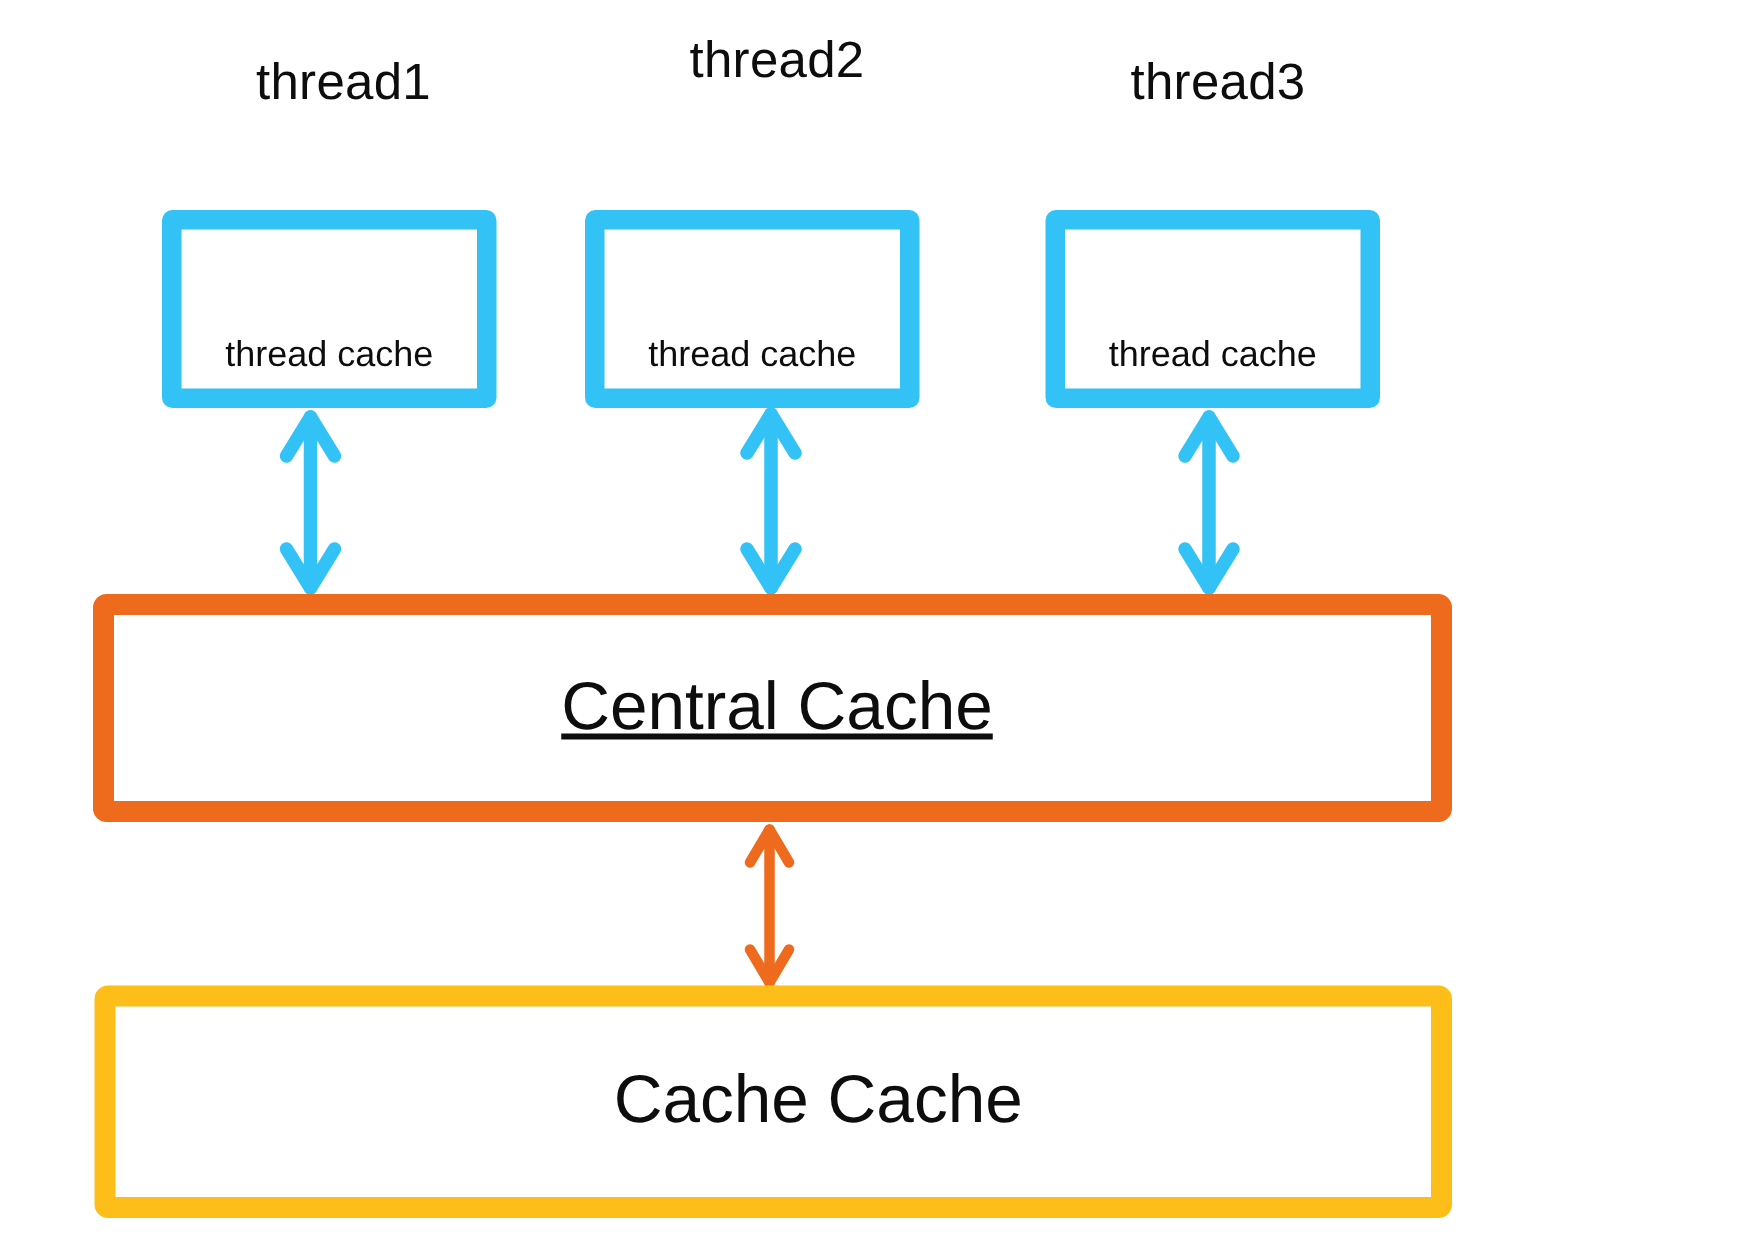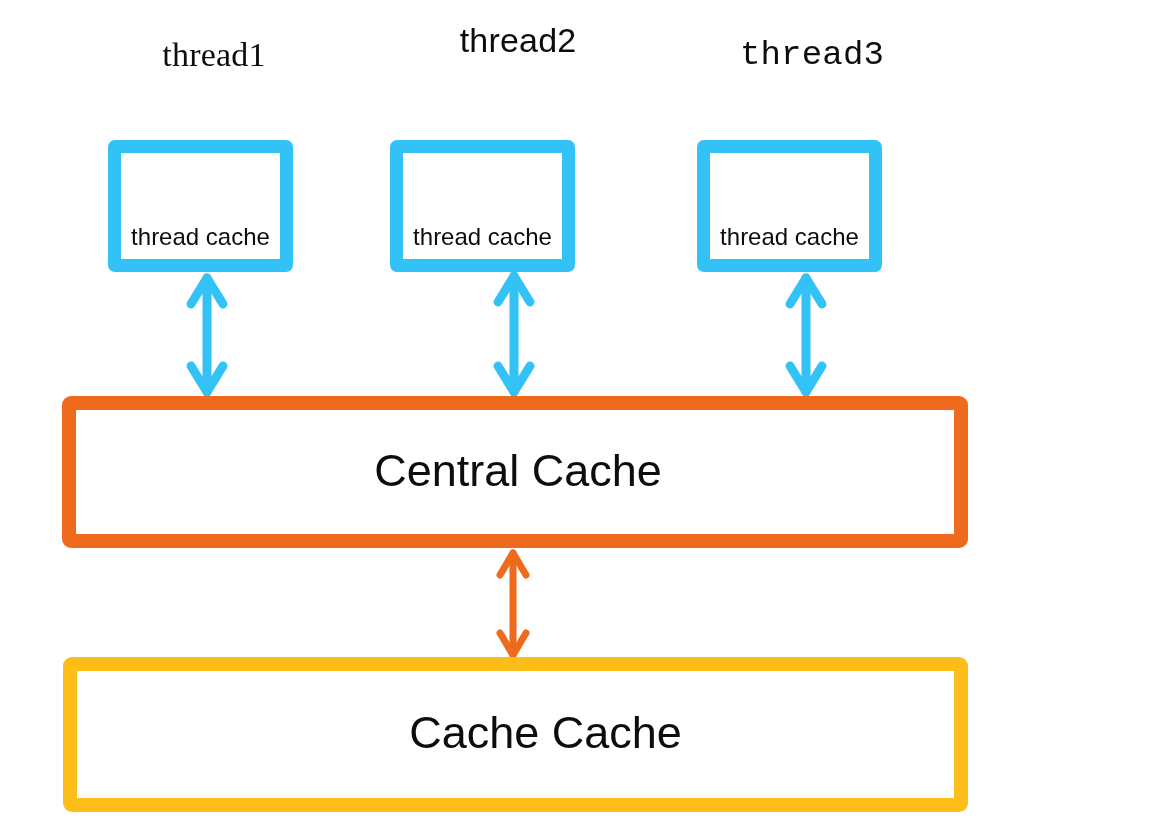--- a/index.html
+++ b/index.html
@@ -27,21 +27,21 @@
     text-align: center;
     white-space: nowrap;
     transform: translateX(-50%);
     letter-spacing: 0.2px;
   }
 
   
   .thread-box {
     position: absolute;
     box-sizing: border-box;
-    width: 185px;
+    width: 223px;
     height: 132px;
     border: 13px solid #33c2f5;
     border-radius: 7px;
     background: #ffffff;
   }
   .thread-box-label {
     position: absolute;
     left: 0;
     right: 0;
     bottom: 10px;
@@ -79,42 +79,43 @@
   }
   .section-label {
     font-size: 45px;
     line-height: 1;
     color: #0d0d0d;
     white-space: nowrap;
     transform: translateY(-2px);
   }
   .section-box.central .section-label {
     margin-left: 6px;
+    text-decoration: underline;
   }
   .section-box.page .section-label {
     margin-left: 60px;
   }
 
   
   .arrow {
     position: absolute;
   }
   .arrow svg {
     display: block;
     overflow: visible;
   }
 </style>
 </head>
 <body>
 
 <div id="canvas">
 
-  <div class="thread-label" style="left:214px; top:38px;font-family:Liberation Serif, serif;">thread1</div>
+  <div class="thread-label" style="left:229px; top:38px;">thread1</div>
   <div class="thread-label" style="left:518px; top:23px;">thread2</div>
-  <div class="thread-label" style="left:812px; top:38px;font-family:Liberation Mono, monospace;">thread3</div>
+  <div class="thread-label" style="left:812px; top:38px;">thread3</div>
 
   <div class="thread-box" style="left:108px; top:140px;">
     <div class="thread-box-label">thread cache</div>
   </div>
 
   <div class="thread-box" style="left:390px; top:140px;">
     <div class="thread-box-label">thread cache</div>
   </div>
 
   <div class="thread-box" style="left:697px; top:140px;">

